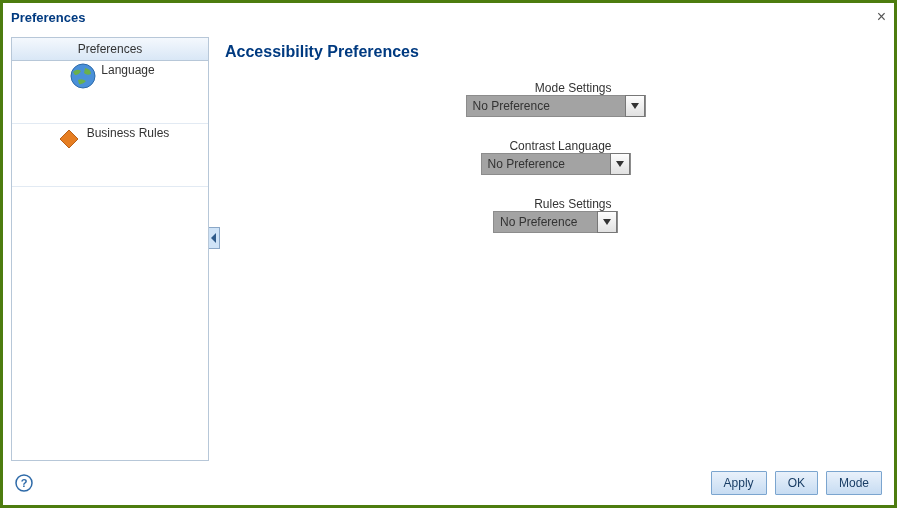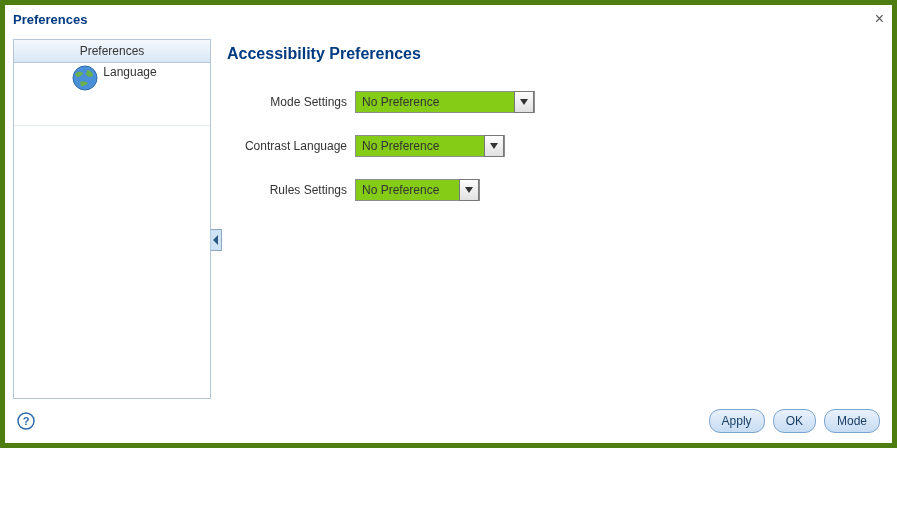--- a/index.html
+++ b/index.html
@@ -8,22 +8,22 @@
     width: 897px;
     height: 508px;
     font-family: Tahoma, Arial, sans-serif;
     font-size: 12px;
     color: #333;
     background: #fff;
   }
   .dialog {
     position: relative;
     width: 897px;
-    height: 448px;
-    border: 5px solid #4d7c0f;
+    height: 508px;
+    border: 3px solid #4d7c0f;
     box-sizing: border-box;
     background: #fff;
   }
   .title-bar {
     display: flex;
     align-items: center;
     justify-content: space-between;
     padding: 0 8px;
     height: 28px;
     color: #003a80;
@@ -103,38 +103,39 @@
   .collapse-handle svg { display: block; }
 
   .main-panel {
     flex: 1;
     padding: 0 0 0 16px;
   }
   .main-title {
     color: #003a80;
     font-weight: bold;
     font-size: 16px;
-    margin: 6px 0 28px 0;
+    margin: 6px 0 20px 0;
   }
   .form-row {
     display: flex;
     align-items: center;
     margin-bottom: 22px;
+    flex-direction: column;
   }
   .form-label {
     width: 120px;
     text-align: right;
     padding-right: 8px;
     color: #333;
   }
   .combo {
     position: relative;
     height: 22px;
     border: 1px solid #8c8c8c;
-    background: #84cc16;
+    background: #a3a3a3;
     display: flex;
     align-items: center;
     box-sizing: border-box;
   }
   .combo .combo-text {
     padding: 0 6px;
     flex: 1;
     white-space: nowrap;
     overflow: hidden;
   }
@@ -162,21 +163,21 @@
   .help-icon {
     width: 18px; height: 18px;
     cursor: pointer;
   }
   .footer-spacer { flex: 1; }
   .btn {
     height: 24px;
     padding: 0 12px;
     margin-left: 8px;
     border: 1px solid #7ba5cf;
-    border-radius: 11px;
+    border-radius: 1px;
     background: linear-gradient(#e9f1fb, #c7dcf2);
     color: #1a3e66;
     font-size: 12px;
     cursor: pointer;
     line-height: 22px;
   }
 </style>
 </head>
 <body>
 
@@ -198,20 +199,28 @@
             <circle cx="14" cy="14" r="12" fill="#4a90d9" stroke="#2e6aa8" stroke-width="1"></circle>
             <path d="M4 10 Q8 6 12 9 Q10 13 6 13 Z" fill="#6ab04c"></path>
             <path d="M16 6 Q22 7 22 12 Q18 14 15 11 Z" fill="#6ab04c"></path>
             <path d="M9 18 Q13 16 17 19 Q14 23 10 22 Z" fill="#6ab04c"></path>
           </svg>
         </span>
         <span class="label">Language</span>
       </div>
 
 
+      <div class="sidebar-item">
+        <span class="icon-wrap">
+          <svg width="22" height="22" viewBox="0 0 22 22">
+            <polygon points="11,2 20,11 11,20 2,11" fill="#e67e22" stroke="#b9611a" stroke-width="1"></polygon>
+          </svg>
+        </span>
+        <span class="label">Business Rules</span>
+      </div>
 
       <div class="sidebar-spacer"></div>
     </div>
 
     <div class="collapse-handle">
       <svg width="6" height="10" viewBox="0 0 6 10">
         <polygon points="5,0 0,5 5,10" fill="#2e5a8a"></polygon>
       </svg>
     </div>
 

